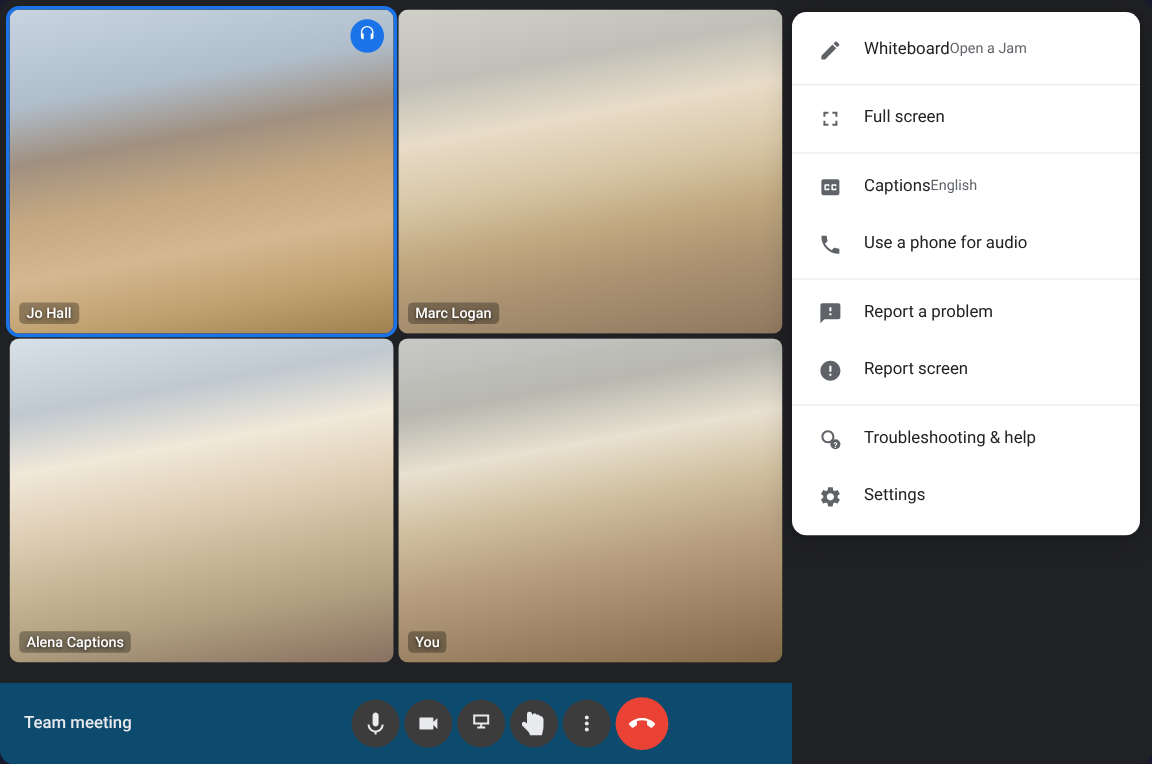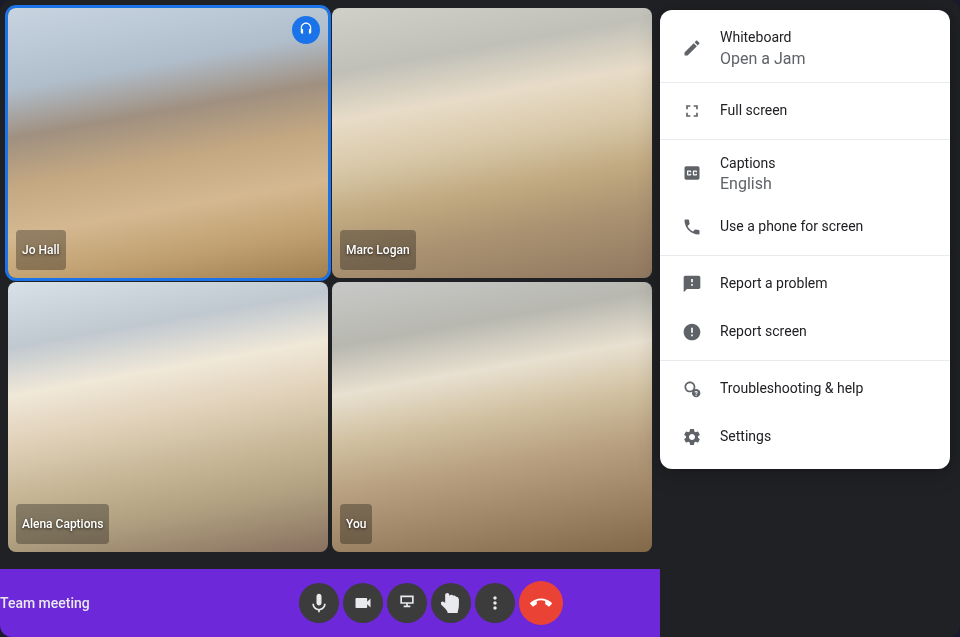--- a/index.html
+++ b/index.html
@@ -41,21 +41,21 @@
     }
     .participant-label {
       position: absolute;
       bottom: 8px;
       left: 8px;
       color: white;
       font-size: 12px;
       font-weight: 500;
       text-shadow: 0 1px 3px rgba(0,0,0,0.7);
       background: rgba(0,0,0,0.3);
-      padding: 13px 6px;
+      padding: 2px 6px;
       border-radius: 4px;
     }
     .speaking-indicator {
       position: absolute;
       top: 8px;
       right: 8px;
       width: 28px;
       height: 28px;
       background: #1a73e8;
       border-radius: 50%;
@@ -67,24 +67,24 @@
       color: white;
       font-size: 14px;
     }
     
     .bottom-bar {
       position: absolute;
       bottom: 0;
       left: 0;
       width: 660px;
       height: 68px;
-      background: #6d28d9;
-      display: flex;
-      align-items: center;
-      padding: 0 0;
+      background: #0c4a6e;
+      display: flex;
+      align-items: center;
+      padding: 0 20px;
       gap: 16px;
     }
     .meeting-title {
       color: #e8eaed;
       font-size: 14px;
       font-weight: 500;
       margin-right: auto;
     }
     .controls {
       display: flex;
@@ -148,30 +148,30 @@
       height: 24px;
       display: flex;
       align-items: center;
       justify-content: center;
       color: #5f6368;
       flex-shrink: 0;
       font-size: 18px;
     }
     .menu-text {
       display: flex;
-      flex-direction: column;
+      flex-direction: row;
     }
     .menu-label {
       font-size: 14px;
       color: #202124;
       font-weight: 400;
       line-height: 1.4;
     }
     .menu-sublabel {
-      font-size: 16px;
+      font-size: 12px;
       color: #5f6368;
       margin-top: 1px;
     }
     .menu-divider {
       height: 1px;
       background: #e8eaed;
       margin: 4px 0;
     }
     
     .icon-svg {
@@ -294,21 +294,21 @@
       </div>
     </div>
 
     <div class="menu-item">
       <span class="menu-icon">
         <svg class="icon-svg" viewBox="0 0 24 24" fill="#5f6368">
             <path d="M6.6 10.8c1.4 2.8 3.8 5.1 6.6 6.6l2.2-2.2c.3-.3.7-.4 1-.2 1.1.4 2.3.6 3.6.6.6 0 1 .4 1 1V20c0 .6-.4 1-1 1-9.4 0-17-7.6-17-17 0-.6.4-1 1-1h3.5c.6 0 1 .4 1 1 0 1.3.2 2.5.6 3.6.1.3 0 .7-.2 1L6.6 10.8z"></path>
           </svg>
       </span>
       <div class="menu-text">
-        <span class="menu-label">Use a phone for screen</span>
+        <span class="menu-label">Use a phone for audio</span>
       </div>
     </div>
 
     <div class="menu-divider"></div>
 
     <div class="menu-item">
       <span class="menu-icon">
         <svg class="icon-svg" viewBox="0 0 24 24" fill="#5f6368">
             <path d="M20 2H4c-1.1 0-2 .9-2 2v18l4-4h14c1.1 0 2-.9 2-2V4c0-1.1-.9-2-2-2zm-7 12h-2v-2h2v2zm0-4h-2V6h2v4z"></path>
           </svg>

